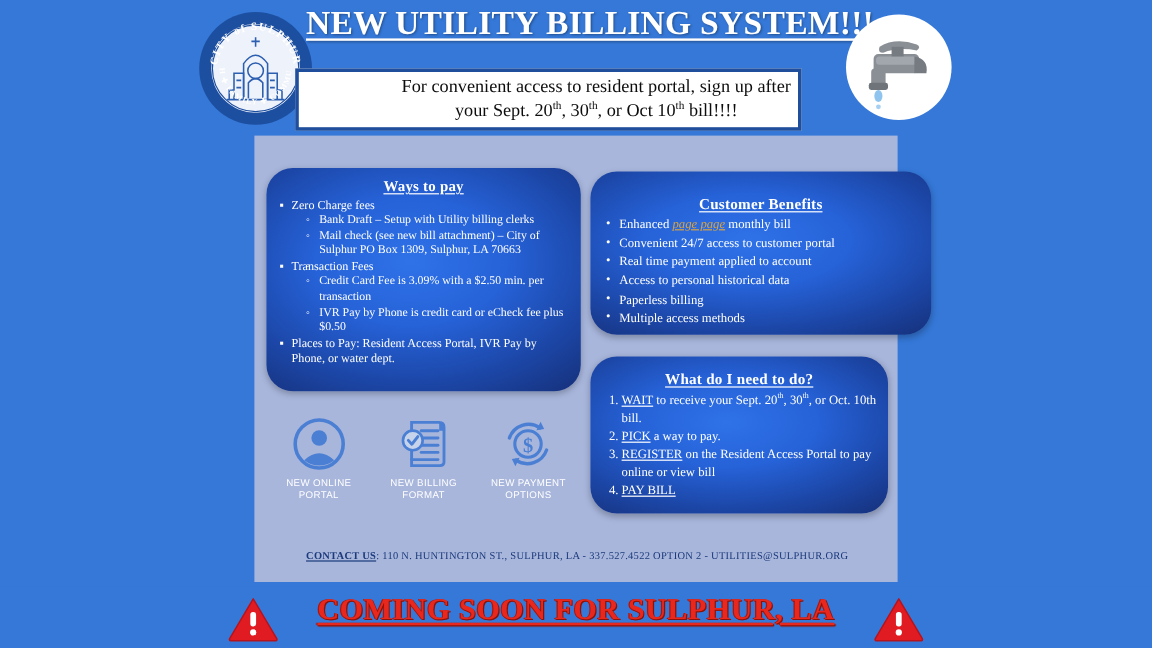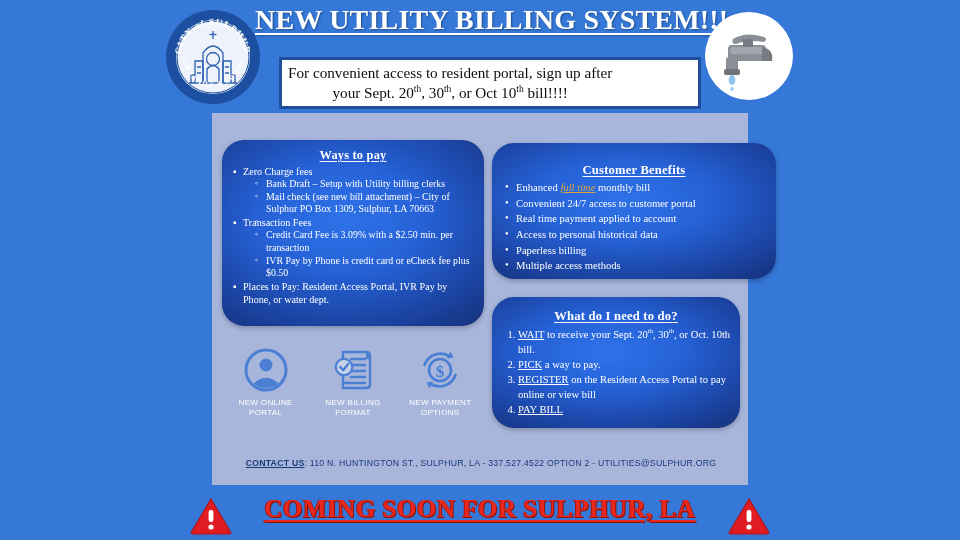--- a/index.html
+++ b/index.html
@@ -54,30 +54,30 @@
     letter-spacing: 0.2px;
     text-decoration: underline;
     text-underline-offset: 4px;
     text-decoration-thickness: 2px;
     text-shadow: 1px 1px 2px rgba(0,0,0,.35);
     white-space: nowrap;
   }
 
   .callout {
     position: absolute;
-    left: 279px;
+    left: 246px;
     top: 57px;
     width: 422px;
     height: 52px;
     background: #ffffff;
     border: 3px solid #1f4e9c;
     box-sizing: border-box;
     display: flex;
     align-items: center;
-    justify-content: flex-start;
+    justify-content: flex-end;
   }
   .callout-text {
     color: #0d0d0d;
     font-family: "Liberation Serif", serif;
     font-size: 15.2px;
     line-height: 1.32;
     text-align: center;
     padding: 0 6px;
   }
   sup { font-size: 0.62em; vertical-align: super; }
@@ -223,21 +223,21 @@
   
   .contact {
     position: absolute;
     left: 222px;
     top: 458px;
     width: 518px;
     text-align: center;
     color: #1b3a7a;
     font-size: 8.7px;
     letter-spacing: .25px;
-    font-family: Liberation Sans, sans-serif;
+    font-family: Liberation Serif, serif;
     white-space: nowrap;
   }
   .contact .lead {
     font-weight: bold;
     text-decoration: underline;
   }
 
   
   .banner {
     position: absolute;
@@ -362,21 +362,21 @@
         <span class="bullet">▪</span>
         <span>Places to Pay: Resident Access Portal, IVR Pay by Phone, or water dept.</span>
       </li>
     </ul>
   </div>
 
   <div class="bluebox" id="benefits-box">
     <div class="box-title">Customer Benefits</div>
     <ul class="blist">
       <li>
-        <span class="bullet">•</span><span>Enhanced </span><span class="fullpage">full time</span><span> monthly bill</span>
+        <span class="bullet">•</span><span>Enhanced </span><span class="fullpage">page page</span><span> monthly bill</span>
       </li>
       <li><span class="bullet">•</span><span>Convenient 24/7 access to customer portal</span></li>
       <li><span class="bullet">•</span><span>Real time payment applied to account</span></li>
       <li><span class="bullet">•</span><span>Access to personal historical data</span></li>
       <li><span class="bullet">•</span><span>Paperless billing</span></li>
       <li><span class="bullet">•</span><span>Multiple access methods</span></li>
     </ul>
   </div>
 
   <div class="bluebox" id="todo-box">

